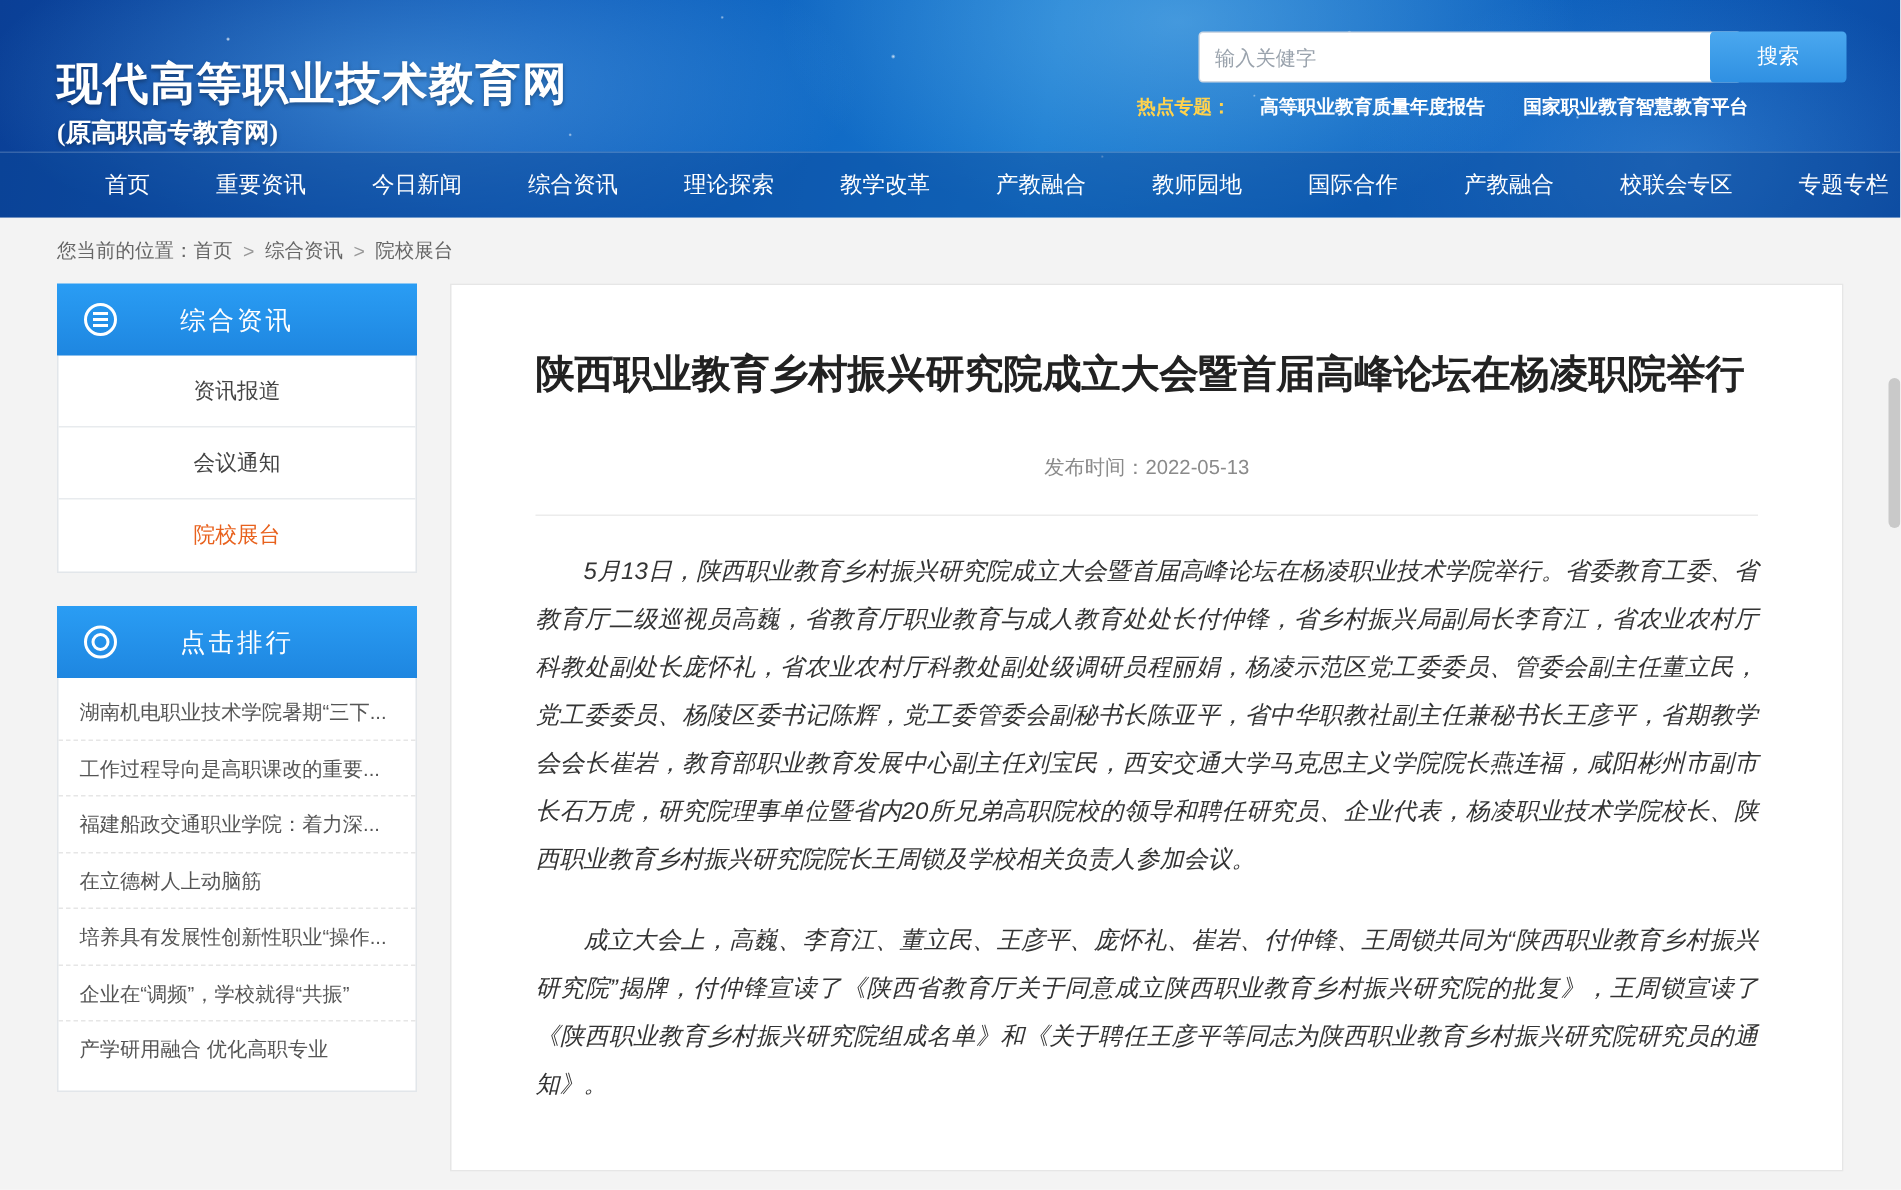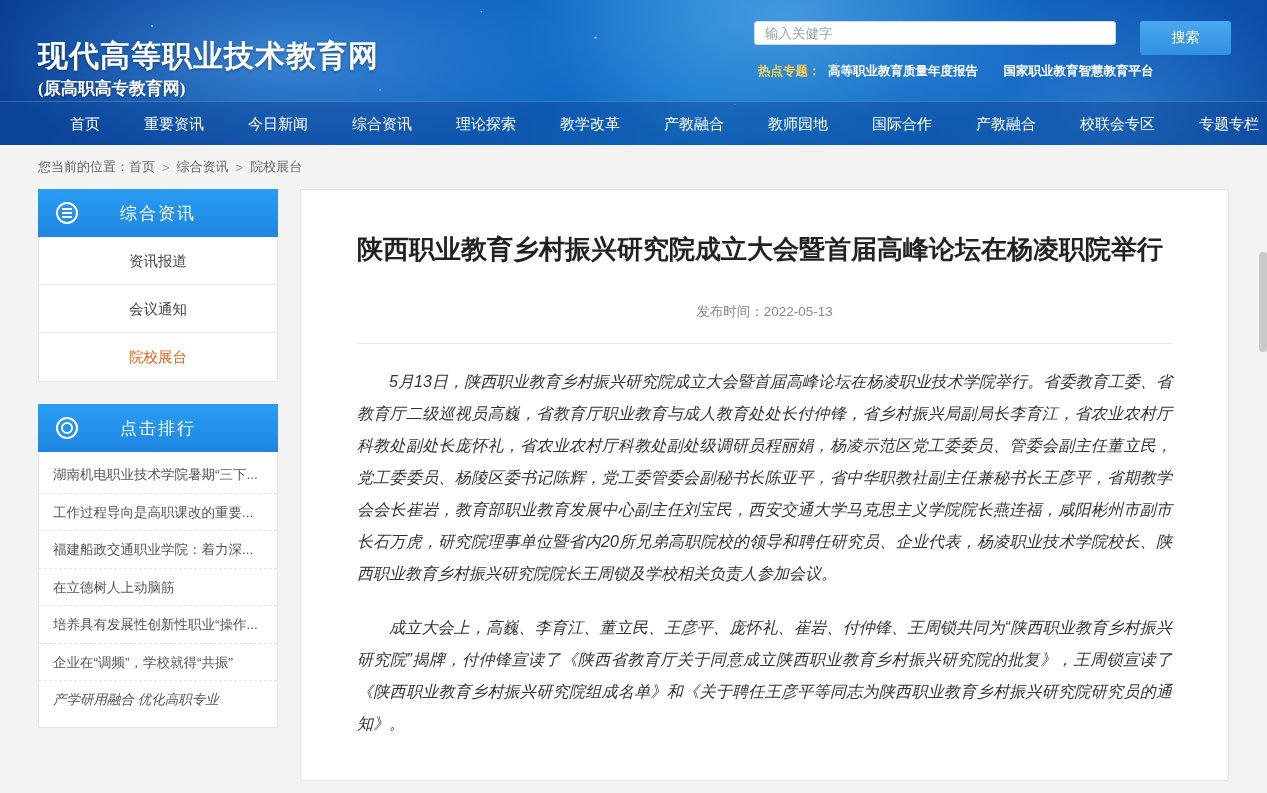--- a/index.html
+++ b/index.html
@@ -51,22 +51,22 @@
     font-family: "Liberation Serif", "DejaVu Serif", serif;
     font-weight: bold;
     white-space: nowrap;
     text-shadow: 0 1px 3px rgba(0,0,0,.35);
   }
   .logo .main { font-size: 30px; letter-spacing: 1px; }
   .logo .sub { font-size: 17px; letter-spacing: 0px; }
 
   .search-box {
     position: absolute;
-    left: 754px; top: 21px;
-    width: 362px; height: 24px;
+    left: 799px; top: 21px;
+    width: 362px; height: 34px;
     background: #ffffff;
     border: 1px solid #cfd8e3;
     border-radius: 3px;
     display: flex;
     align-items: center;
   }
   .search-box input {
     border: 0; outline: 0;
     width: 100%; height: 100%;
     padding: 0 10px;
@@ -89,21 +89,21 @@
     font-family: "Liberation Sans", sans-serif;
   }
 
   .hot-line {
     position: absolute;
     left: 758px; top: 63px;
     font-size: 12.5px;
     white-space: nowrap;
     color: #eaf4ff;
   }
-  .hot-line .hot-label { color: #ffd24d; font-weight: bold; margin-right: 4px; }
+  .hot-line .hot-label { color: #ffd24d; font-weight: bold; margin-right: 16px; }
   .hot-line a { color: #ffffff; text-decoration: none; margin-right: 22px; font-weight: bold; }
 
   .navbar {
     position: absolute;
     left: 0; right: 0; bottom: 0;
     height: 44px;
     background: rgba(11, 70, 150, 0.45);
     border-top: 1px solid rgba(255,255,255,0.18);
     display: flex;
     align-items: center;
@@ -206,21 +206,21 @@
     line-height: 37.5px;
     font-size: 13.5px;
     color: #555;
     padding: 0 14px;
     border-bottom: 1px dashed #e6e6e6;
     white-space: nowrap;
     overflow: hidden;
     text-overflow: ellipsis;
     cursor: pointer;
   }
-  .rank-item:last-child { border-bottom: 0; font-style: italic; }
+  .rank-item:last-child { border-bottom: 0; }
 
   
   .article {
     flex: 1;
     background: #fff;
     border: 1px solid #e6e6e6;
     padding: 34px 56px 40px 56px;
     min-height: 588px;
   }
   .art-title {

